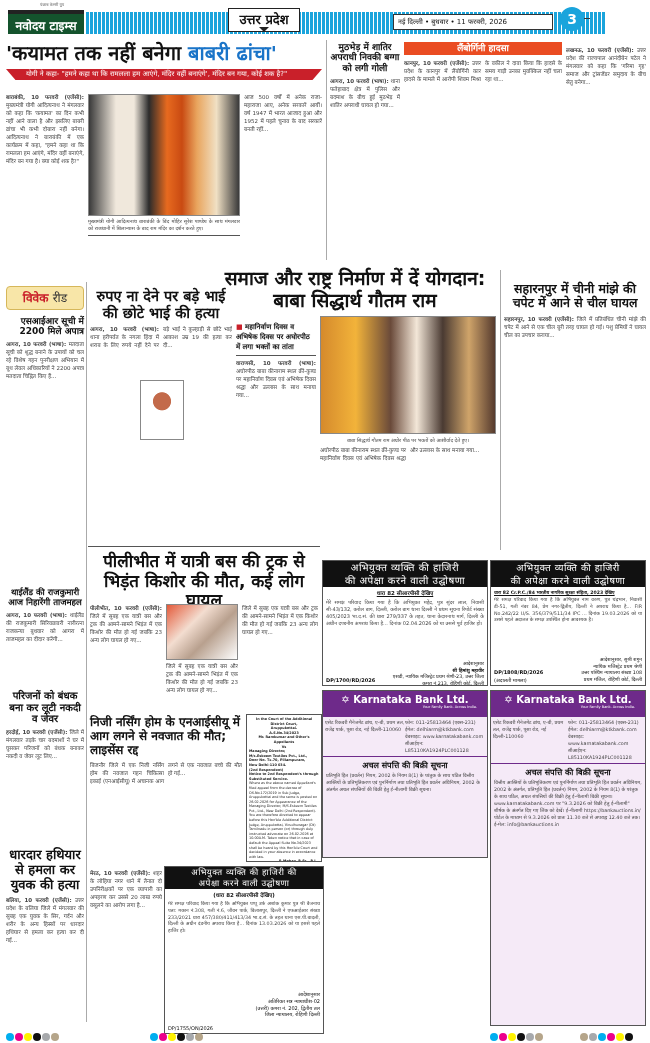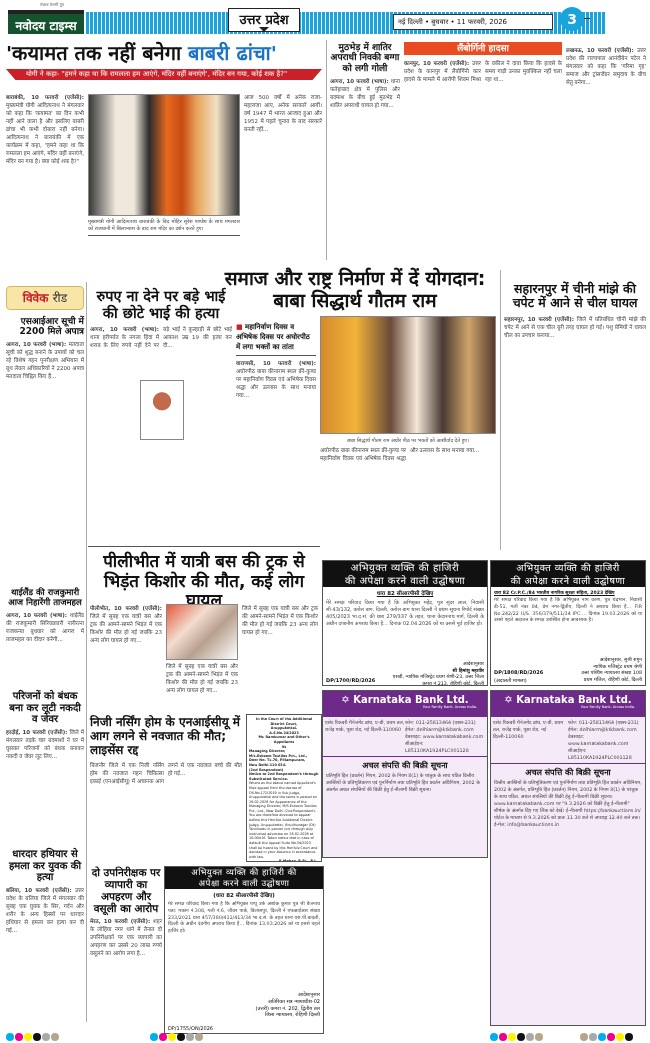--- a/index.html
+++ b/index.html
@@ -74,21 +74,21 @@
 </div>
 <div class="abs" style="left:6px;top:588px;width:78px">
   <div class="hl" style="font-size:8.5px;text-align:center">थाईलैंड की राजकुमारी आज निहारेंगी ताजमहल</div>
   <div class="body-text" style="height:46px;overflow:hidden;margin-top:3px"><b>आगरा, 10 फरवरी (भाषा):</b> <span>थाईलैंड की राजकुमारी सिरिवन्नावरी नारीरत्ना राजकन्या बुधवार को आगरा में ताजमहल का दीदार करेंगी...</span></div>
 </div>
 <div class="abs" style="left:6px;top:690px;width:78px">
   <div class="hl" style="font-size:10px;text-align:center">परिजनों को बंधक बना कर लूटी नकदी व जेवर</div>
   <div class="body-text" style="height:112px;overflow:hidden;margin-top:3px"><b>हरदोई, 10 फरवरी (एजेंसी):</b> <span>जिले में मंगलवार तड़के चार बदमाशों ने घर में घुसकर परिजनों को बंधक बनाकर नकदी व जेवर लूट लिए...</span></div>
 </div>
 <div class="abs" style="left:6px;top:848px;width:78px">
-  <div class="hl" style="font-size:10px;text-align:center">धारदार हथियार से हमला कर युवक की हत्या</div>
+  <div class="hl" style="font-size:13px;text-align:center">धारदार हथियार से हमला कर युवक की हत्या</div>
   <div class="body-text" style="height:140px;overflow:hidden;margin-top:3px"><b>बलिया, 10 फरवरी (एजेंसी):</b> <span>उत्तर प्रदेश के बलिया जिले में मंगलवार की सुबह एक युवक के सिर, गर्दन और शरीर के अन्य हिस्सों पर धारदार हथियार से हमला कर हत्या कर दी गई...</span></div>
 </div>
 
 <div class="abs vrule" style="left:86px;top:282px;height:740px"></div>
 
 <div class="abs" style="left:90px;top:288px;width:142px">
   <div class="hl" style="font-size:14.5px;text-align:center">रुपए ना देने पर बड़े भाई की छोटे भाई की हत्या</div>
   <div class="body-text" style="margin-top:4px;height:218px;overflow:hidden;column-count:2;column-gap:4px"><b>आगरा, 10 फरवरी (भाषा):</b> <span>थाना हरीपर्वत के नगला हिंदा में शराब के लिए रुपये नहीं देने पर बड़े भाई ने कुल्हाड़ी से छोटे भाई आकाश उम्र 19 की हत्या कर दी...</span></div>
 </div>
 <div class="abs photo" style="left:140px;top:380px;width:44px;height:60px;background:radial-gradient(circle at 50% 35%,#c36a4a 0 20%,#fff 22%)"></div>
@@ -141,21 +141,20 @@
       <div>New Delhi-110 034.</div>
       <div>(2nd Respondent)</div>
       <div>Notice to 2nd Respondent's through Substituted Service.</div>
   </div>
   <div>Where as the above named Appellant's filed appeal from the decree of OS.No.172/2019 in Sub Judge, Aruppukottai and the same is posted on 26.02.2026 for Appearance of the Managing Director, M/S.Eskeem Textiles Pvt., Ltd., New Delhi (2nd Respondent). You are therefore directed to appear before this Hon'ble Additional District Judge, Aruppukottai, Virudhunagar (Dt) Tamilnadu in person (or) through duly instructed advocate on 26.02.2026 at 10.00A.M. Taken notice that in case of default the Appeal Suite No.34/2023 shall be heard by this Hon'ble Court and decided in your absence in accordance with law.</div>
   <div style="text-align:right;font-weight:bold">R.Mohan, B.Sc., B.L., (MS.No.1420/1994) Advocate</div>
 
 </div>
 
 <div class="abs" style="left:90px;top:866px;width:72px">
-  <div class="hl" style="font-size:10.5px;text-align:center">दो उपनिरीक्षक पर व्यापारी का अपहरण और वसूली का आरोप</div>
   <div class="body-text" style="margin-top:3px;height:105px;overflow:hidden"><b>मेरठ, 10 फरवरी (एजेंसी):</b> <span>शहर के लोहिया नगर थाने में तैनात दो उपनिरीक्षकों पर एक व्यापारी का अपहरण कर उससे 20 लाख रुपये वसूलने का आरोप लगा है...</span></div>
 </div>
 
 <div class="abs box" style="left:322px;top:560px;width:166px;height:126px">
   <div class="notice-hd">
       <div>अभियुक्त व्यक्ति की हाजिरी</div>
       <div>की अपेक्षा करने वाली उद्घोषणा</div>
     </div>
   <div style="font-size:5.5px;font-weight:bold;text-align:center;text-decoration:underline;margin:2px 0">धारा 82 सीआरपीसी देखिए</div>
   <div class="body-text" style="padding:0 3px;height:62px;overflow:hidden;font-size:5px;line-height:7px">मेरे समक्ष परिवाद किया गया है कि अभियुक्त महेंद्र, पुत्र सुंदर लाल, निवासी सी-43/132, करोल बाग, दिल्ली, करोल बाग थाना दिल्ली ने प्रथम सूचना रिपोर्ट संख्या 405/2023 भा.द.सं. की धारा 279/337 के तहत, थाना केदारनाथ मार्ग, दिल्ली के अधीन दण्डनीय अपराध किया है... दिनांक 02.04.2026 को या उससे पूर्व हाजिर हो।</div>

